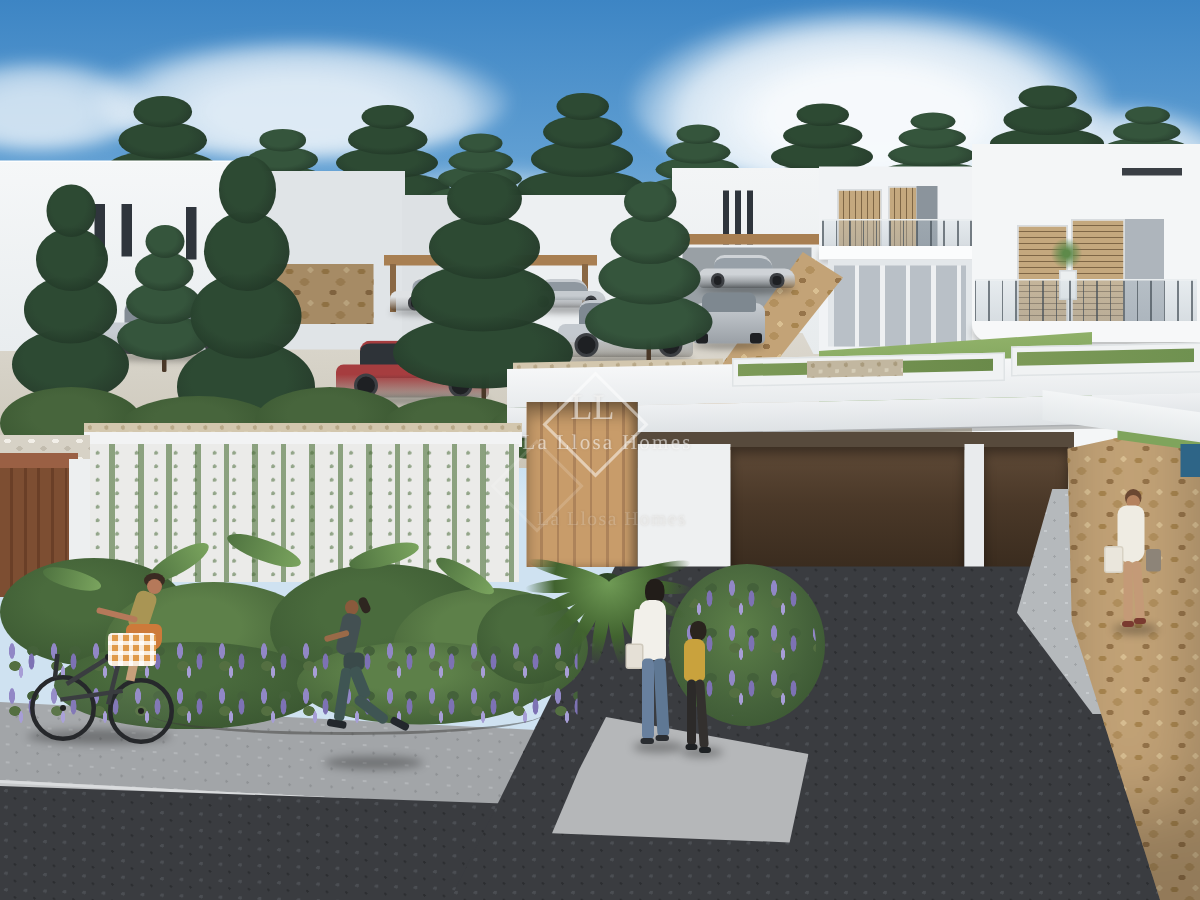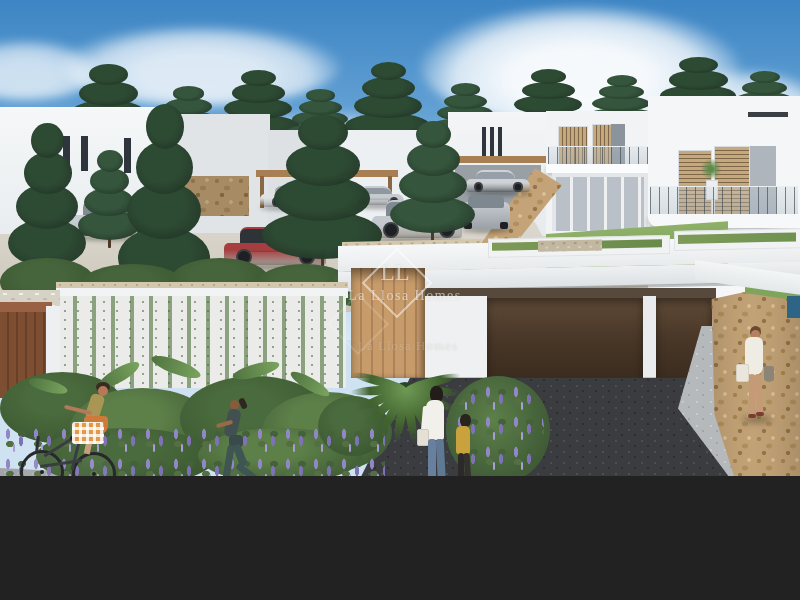--- a/index.html
+++ b/index.html
@@ -1,16 +1,16 @@
 <!DOCTYPE html>
 <html><head>
 <meta charset="utf-8">
 <style>
   html,body{margin:0;padding:0;background:#222;}
-  #canvas{position:relative;width:800px;height:476px;overflow:hidden;
+  #canvas{position:relative;width:800px;height:600px;overflow:hidden;
     font-family:"Liberation Sans",sans-serif;background:#cfe2f1;}
   .abs{position:absolute;}
   .cloud{position:absolute;border-radius:50%;
     background:radial-gradient(ellipse at 50% 60%, #ffffff 30%, rgba(255,255,255,.8) 55%, rgba(255,255,255,0) 75%);
     filter:blur(5px);}
   .pine{position:absolute;}
   .pine i{position:absolute;border-radius:50%;display:block;}
   .pine .trunk{position:absolute;background:#4a3828;border-radius:1px;}
   .slit{position:absolute;background:#2f353c;}
   .stone{background-color:#c3a377;background-image:

